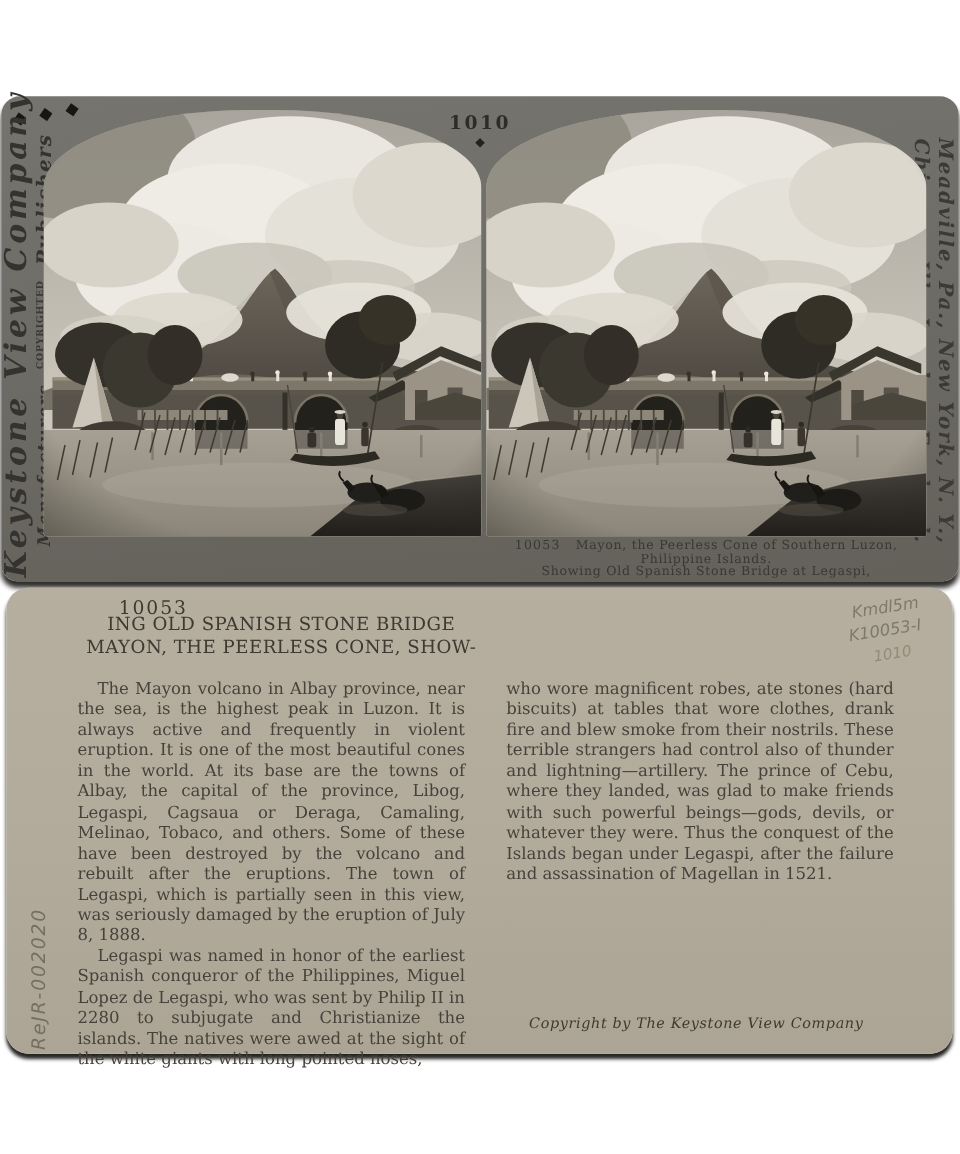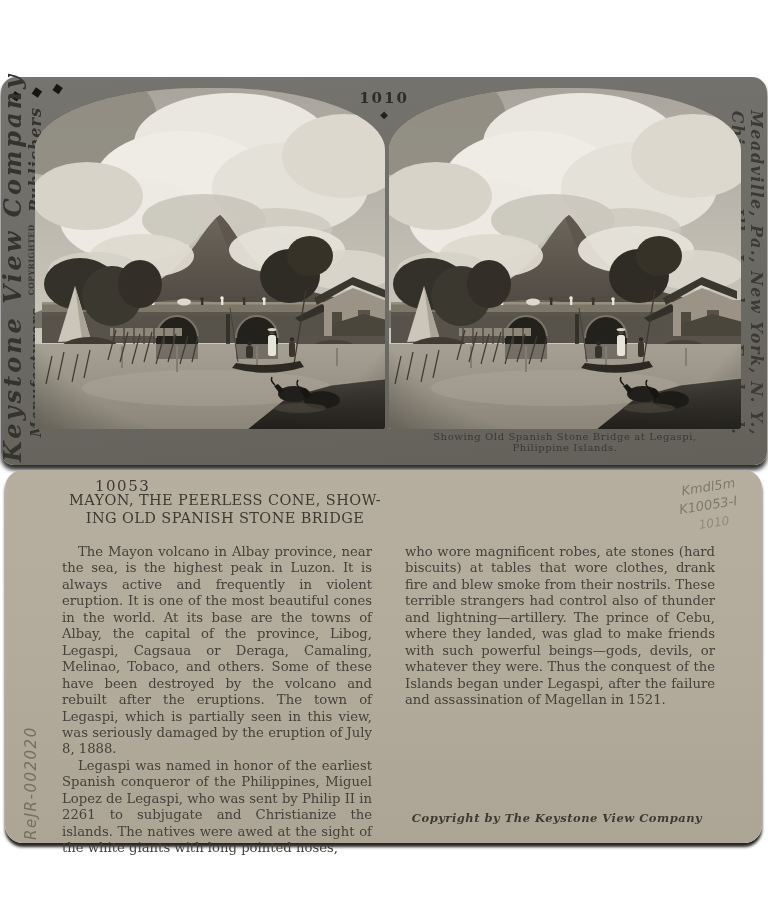--- a/index.html
+++ b/index.html
@@ -88,21 +88,21 @@
     font-size:14.5px; line-height:17.5px; letter-spacing:0.4px; color:#3e3a31;
   }
   .back-cols {
     position:absolute; left:57px; top:74px; width:653px; display:flex; gap:33px;
   }
   .back-col { width:315px; font-size:13.2px; line-height:16.45px; text-align:justify; color:#46413a; }
   .back-col p { margin:0; }
   .back-col p.indent { text-indent:16px; }
   .copyright-line {
     position:absolute; left:394px; top:341px; width:316px; text-align:center;
-    font-size:11.5px; font-style:italic; font-weight:bold; letter-spacing:0.5px; color:#3e3930;
+    font-size:11.5px; font-style:italic; font-weight:normal; letter-spacing:0.5px; color:#3e3930;
   }
   .annot {
     position:absolute; right:22px; top:8px; transform:rotate(-9deg);
     font-family:"DejaVu Sans", sans-serif; font-style:italic;
     color:#7f7969; text-align:center; line-height:18px; font-size:13px;
   }
   .annot .a2 { transform:translateX(-3px); display:block; }
   .annot .a3 { color:#918b7a; font-size:12px; display:block; }
   .annot-vert {
     position:absolute; left:17px; top:175px; height:195px;
@@ -312,45 +312,48 @@
           <use href="#scene" x="-3"></use>
         </svg>
     </div>
     <div class="photo photo-right">
       <svg viewBox="0 0 352 341" preserveAspectRatio="none">
           <use href="#scene" x="-8"></use>
         </svg>
     </div>
 
     <div class="caption">
+      <div class="cap-line1">
+        <span class="cap-num">10053</span><span>Mayon, the Peerless Cone of Southern Luzon,</span>
+      </div>
+      <div>Philippine Islands.</div>
       <div>Showing Old Spanish Stone Bridge at Legaspi,</div>
-      <div>Philippine Islands.</div>
     </div>
   </div>
 
   <div class="card-back">
     <div class="back-number">10053</div>
 
     <div class="back-title">
+      <div>ING OLD SPANISH STONE BRIDGE</div>
       <div>MAYON, THE PEERLESS CONE, SHOW-</div>
-      <div>ING OLD SPANISH STONE BRIDGE</div>
     </div>
 
     <div class="annot">
       <span>Kmdl5m</span>
       <span class="a2">K10053-I</span>
       <span class="a3">1010</span>
     </div>
 
     <div class="annot-vert">ReJR-002020</div>
 
     <div class="back-cols">
       <div class="back-col">
         <p class="indent">The Mayon volcano in Albay province, near the sea, is the highest peak in Luzon.  It is always active and frequently in violent eruption.  It is one of the most beautiful cones in the world.  At its base are the towns of Albay, the capital of the province, Libog, Legaspi, Cagsaua or Deraga, Camaling, Melinao, Tobaco, and others.  Some of these have been destroyed by the volcano and rebuilt after the eruptions.  The town of Legaspi, which is partially seen in this view, was seriously damaged by the eruption of July 8, 1888.</p>
-        <p class="indent">Legaspi was named in honor of the earliest Spanish conqueror of the Philippines, Miguel Lopez de Legaspi, who was sent by Philip II in 2261 to subjugate and Christianize the islands.  The natives were awed at the sight of the white giants with long pointed noses,</p>
+        <p class="indent">Legaspi was named in honor of the earliest Spanish conqueror of the Philippines, Miguel Lopez de Legaspi, who was sent by Philip II in 2280 to subjugate and Christianize the islands.  The natives were awed at the sight of the white giants with long pointed noses,</p>
       </div>
       <div class="back-col">
         <p>who wore magnificent robes, ate stones (hard biscuits) at tables that wore clothes, drank fire and blew smoke from their nostrils.  These terrible strangers had control also of thunder and lightning—artillery.  The prince of Cebu, where they landed, was glad to make friends with such powerful beings—gods, devils, or whatever they were.  Thus the conquest of the Islands began under Legaspi, after the failure and assassination of Magellan in 1521.</p>
       </div>
     </div>
 
     <div class="copyright-line">Copyright by The Keystone View Company</div>
   </div>
 
 </div>

